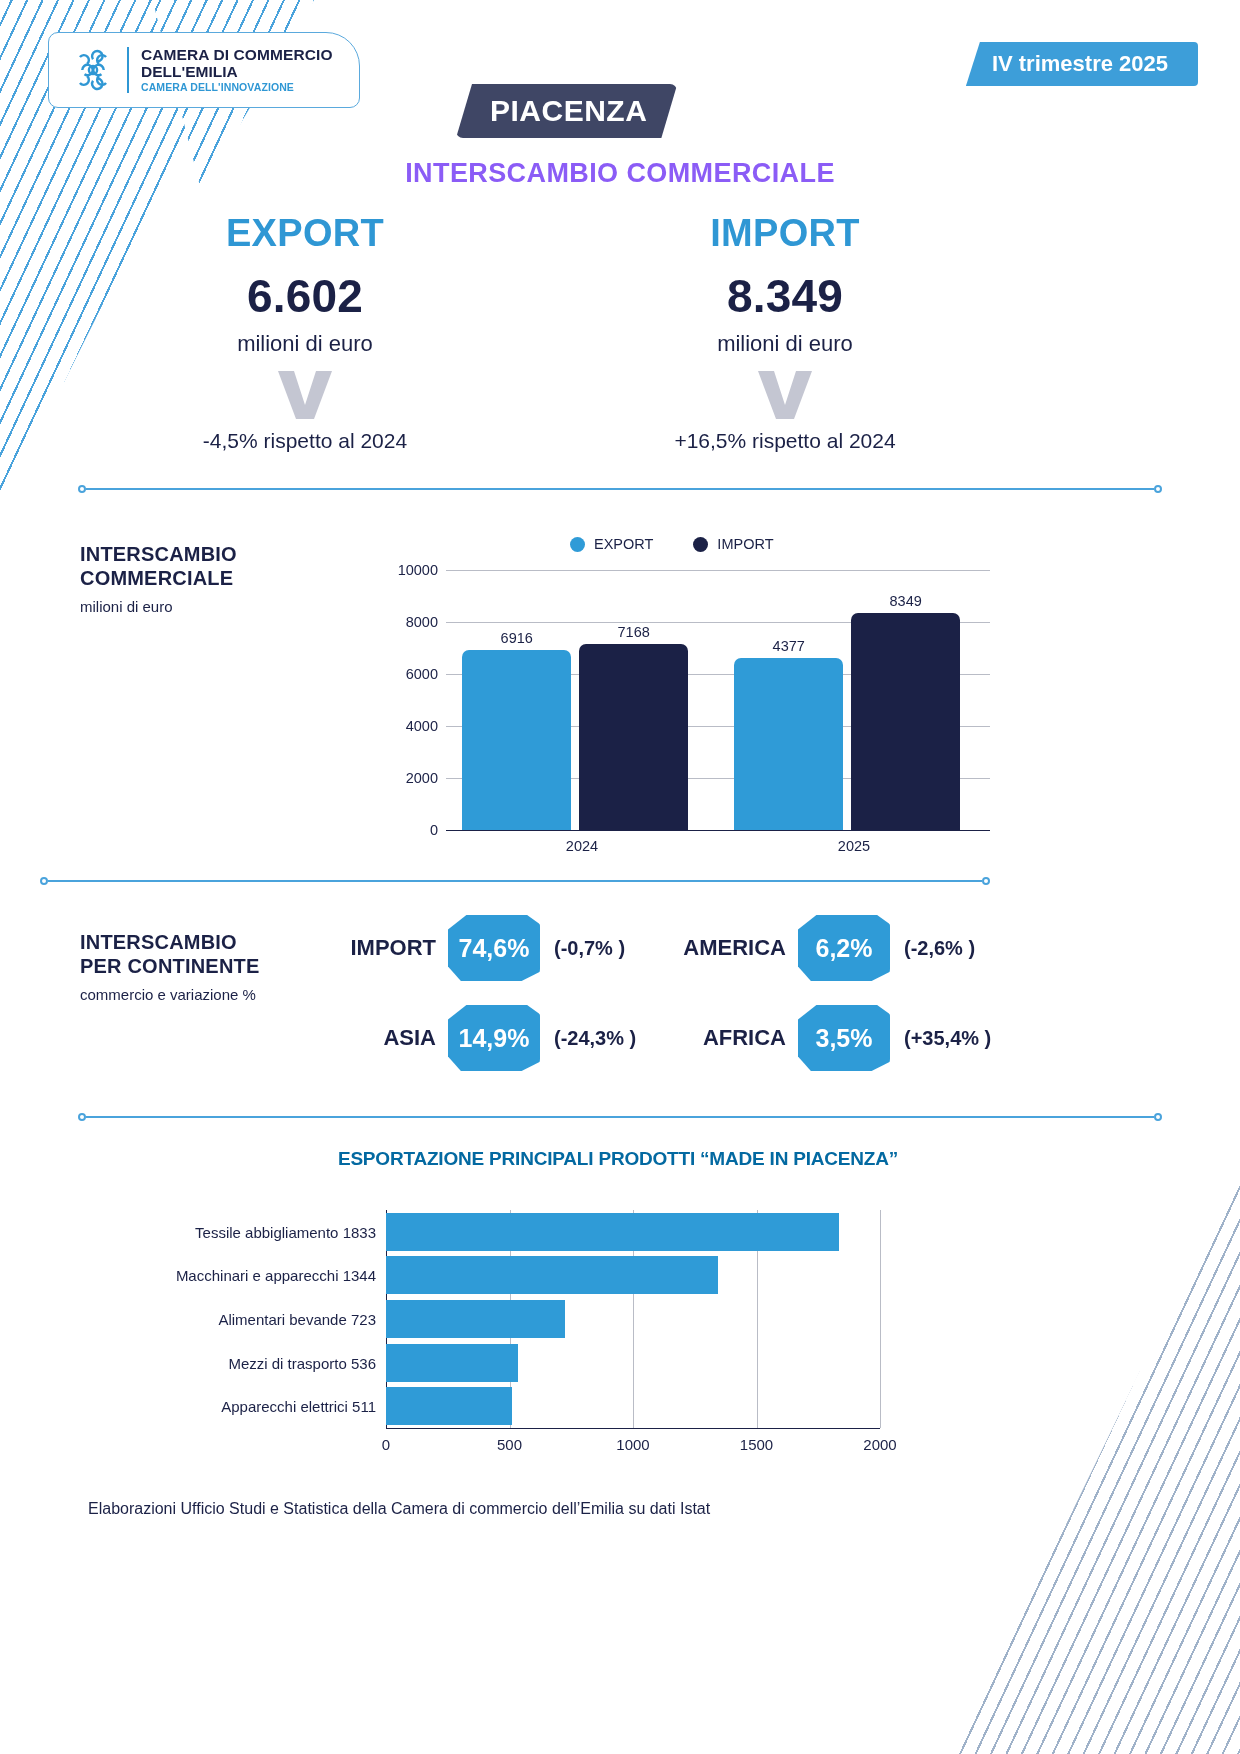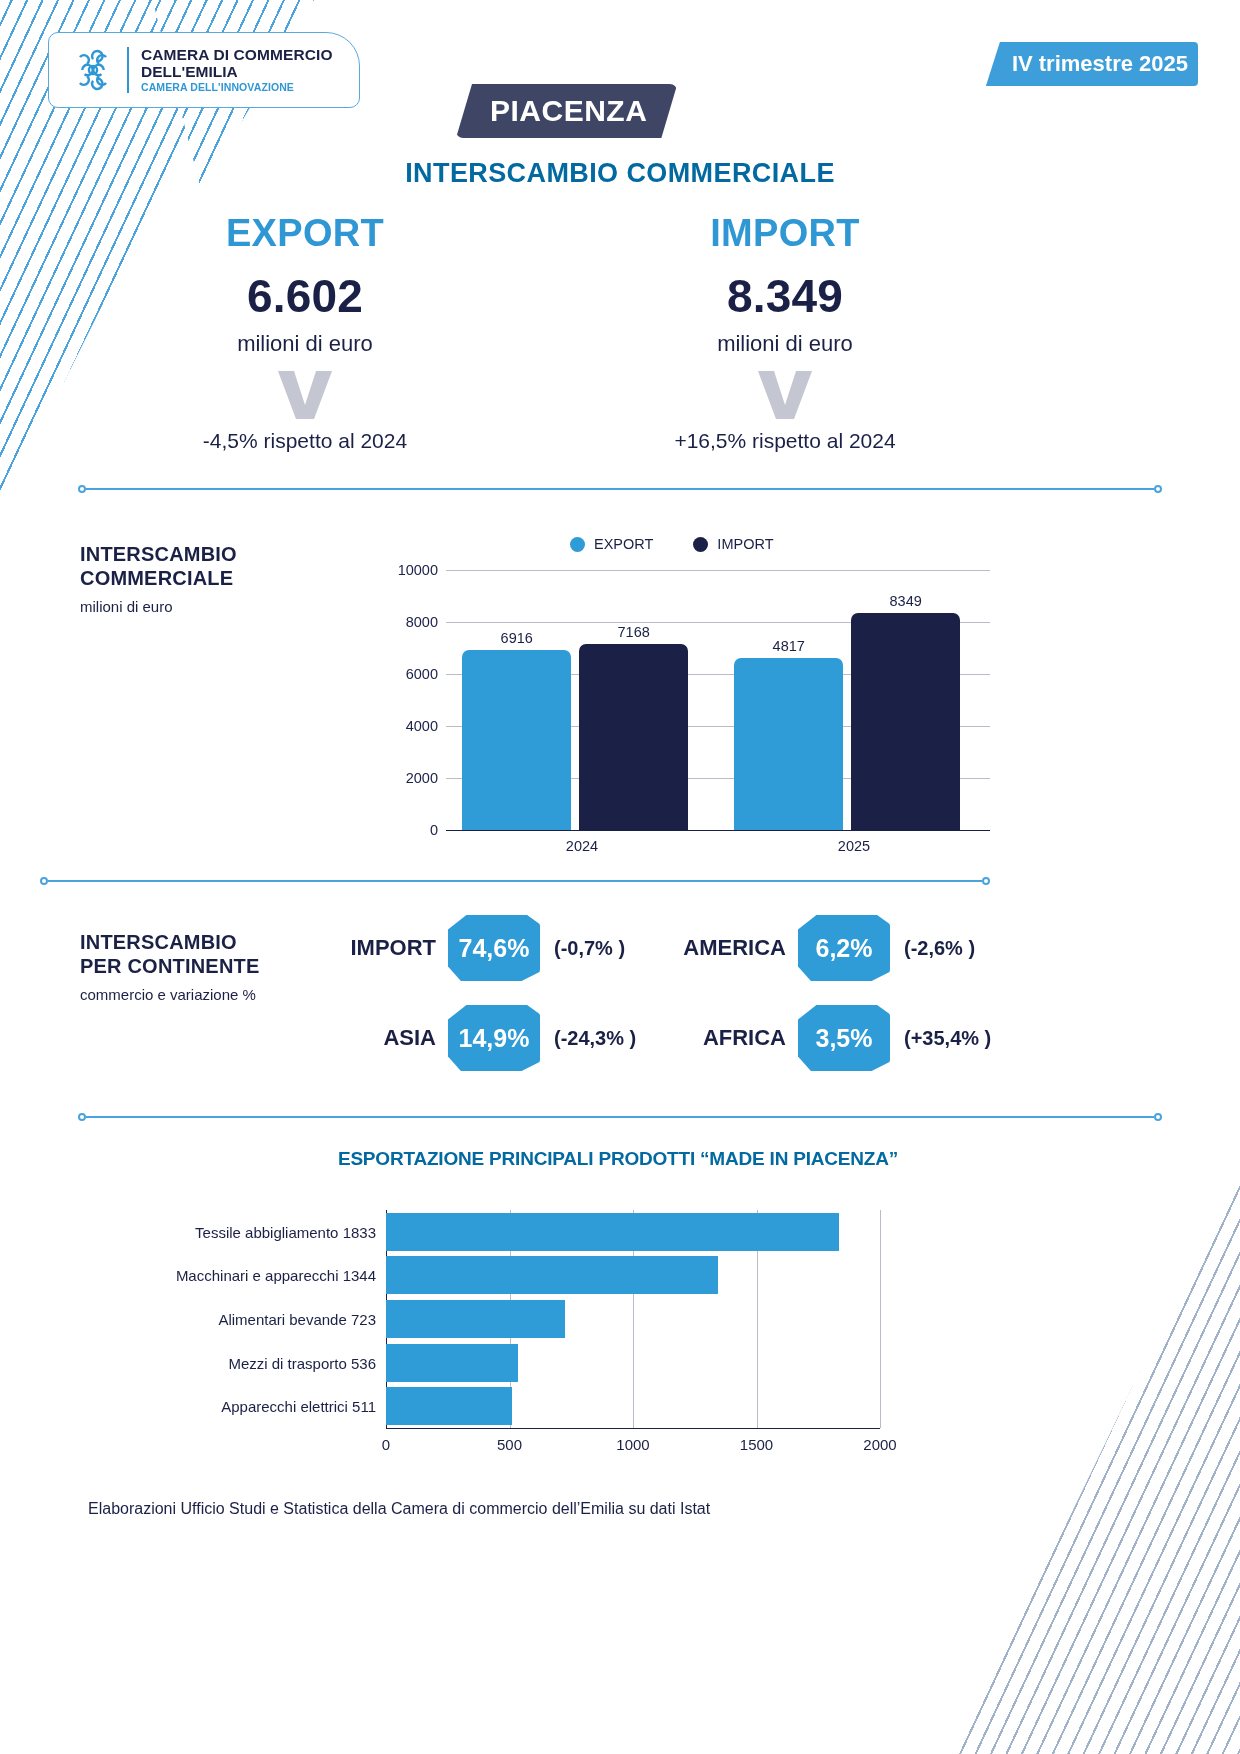--- a/index.html
+++ b/index.html
@@ -77,21 +77,21 @@
   }
 
   .quarter-badge {
     position: absolute;
     right: 42px; top: 42px;
     height: 44px;
     background: #3d9ed9;
     color: #ffffff;
     font-size: 22px; font-weight: bold;
     display: flex; align-items: center;
-    padding: 0 10px 0 26px;
+    padding: 0 30px 0 26px;
     clip-path: polygon(14px 0, 100% 0, 100% 100%, 0 100%);
     border-radius: 0 4px 4px 0;
     z-index: 4;
   }
 
   .city-badge {
     position: absolute;
     left: 456px; top: 84px;
     height: 54px;
     background: #3f4665;
@@ -103,21 +103,21 @@
     border-radius: 7px;
     z-index: 4;
   }
 
   .main-title {
     position: absolute;
     left: 0; right: 0; top: 158px;
     text-align: center;
     font-size: 27px; font-weight: bold;
     letter-spacing: .4px;
-    color: #0369a1;
+    color: #8b5cf6;
   }
 
   
   .kpi {
     position: absolute;
     top: 212px;
     width: 330px;
     text-align: center;
   }
   .kpi-export { left: 140px; }
@@ -368,21 +368,21 @@
       <div class="ytick" style="top: 52px;">8000</div>
       <div class="gridline" style="top: 0px;"></div>
       <div class="ytick" style="top: 0px;">10000</div>
       <div class="gridline" style="top: 260px; background: rgb(27, 33, 70);"></div>
       <div class="bar exp" style="left: 16.32px; width: 108.8px; height: 179.816px;"></div>
       <div class="bar-label" style="left: 70.72px; top: 80.184px;">6916</div>
       <div class="bar imp" style="left: 133.28px; width: 108.8px; height: 186.368px;"></div>
       <div class="bar-label" style="left: 187.68px; top: 73.632px;">7168</div>
       <div class="xtick" style="left: 136px;">2024</div>
       <div class="bar exp" style="left: 288.32px; width: 108.8px; height: 171.652px;"></div>
-      <div class="bar-label" style="left: 342.72px; top: 88.348px;">4817</div>
+      <div class="bar-label" style="left: 342.72px; top: 88.348px;">4377</div>
       <div class="bar imp" style="left: 405.28px; width: 108.8px; height: 217.074px;"></div>
       <div class="bar-label" style="left: 459.68px; top: 42.926px;">8349</div>
       <div class="xtick" style="left: 408px;">2025</div>
     </div>
 </div>
 
 <div class="divider" style="left:40px; right:250px; top:876px;">
   <span class="dot"></span>
   <span class="line"></span>
   <span class="dot"></span>

